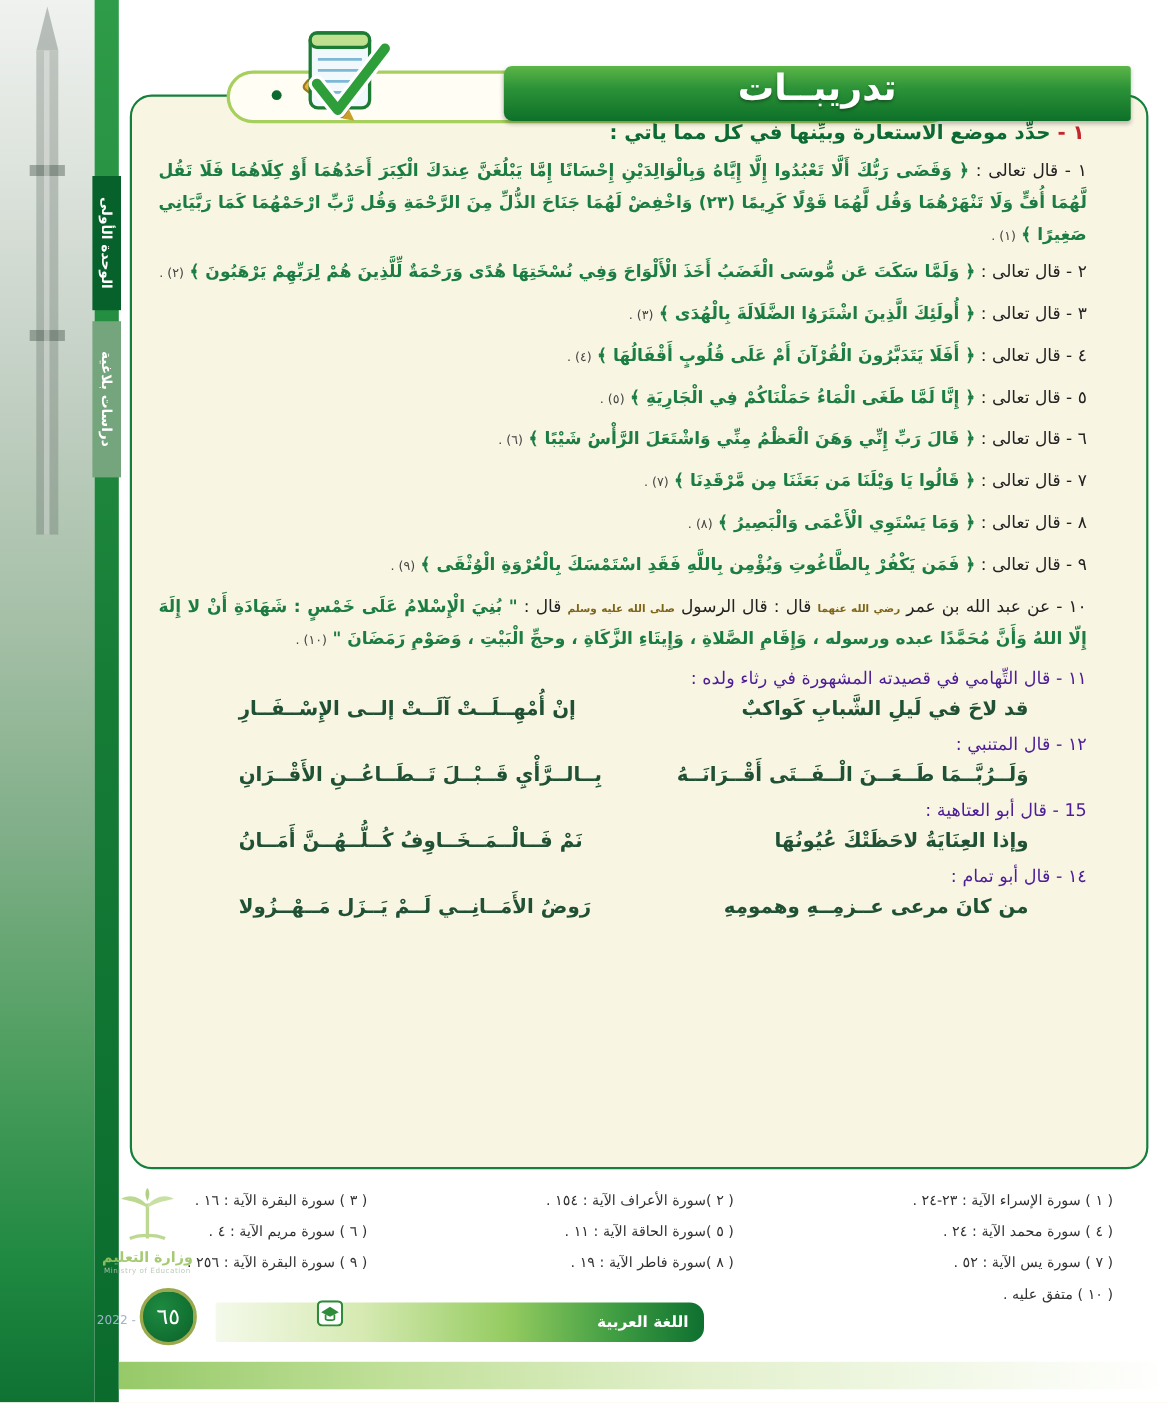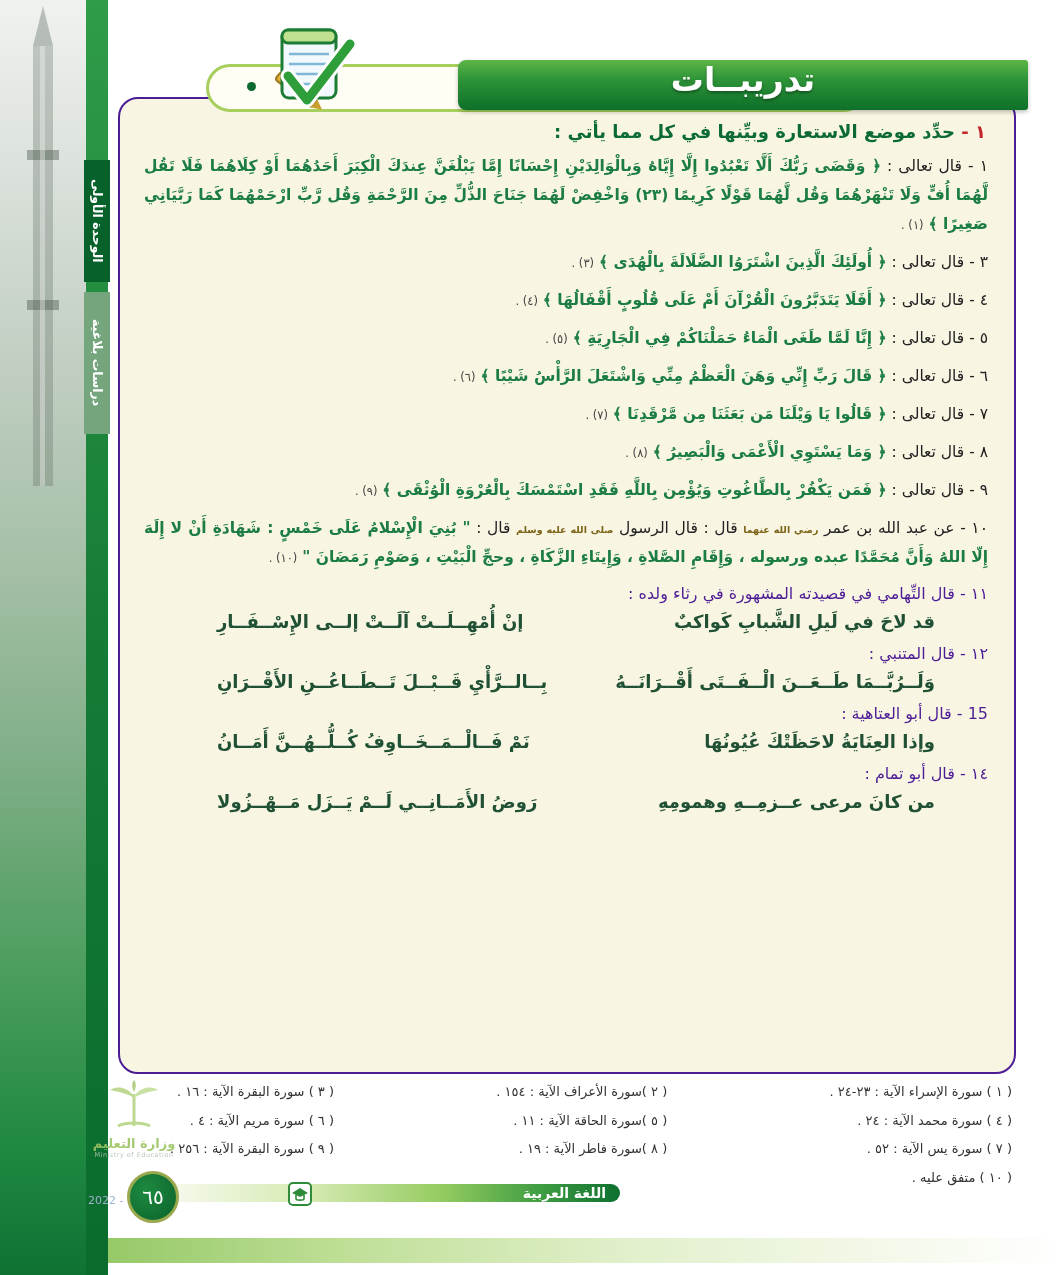--- a/index.html
+++ b/index.html
@@ -14,22 +14,22 @@
   
   .side-bar{position:absolute;left:86px;top:0;width:22px;height:1275px;
     background:linear-gradient(180deg,#2f9c49 0%,#157c36 50%,#0a6b2d 100%);}
   .tab{position:absolute;left:84px;width:26px;color:#fff;writing-mode:vertical-rl;
     display:flex;align-items:center;justify-content:center;
     font-size:12.5px;font-weight:bold;letter-spacing:1px;z-index:2;}
   .tab-unit{top:160px;height:122px;background:#07612a;}
   .tab-studies{top:292px;height:142px;background:#74a57d;}
 
   
-  .content-box{position:absolute;left:118px;top:97px;width:894px;height:973px;
-    background:#f9f5e3;border:2px solid #4c1d95;border-radius:20px;z-index:1;}
+  .content-box{position:absolute;left:118px;top:86px;width:894px;height:973px;
+    background:#f9f5e3;border:2px solid #15803d;border-radius:20px;z-index:1;padding-left:28px;}
   .content-inner{position:absolute;left:22px;top:18px;width:848px;direction:rtl;text-align:right;color:#1c1c1c;}
 
   
   .banner-pill{position:absolute;left:206px;top:64px;width:656px;height:42px;background:#fffdf4;
     border:3px solid #a6cf5d;border-radius:24px;z-index:3;}
   .banner-dot{position:absolute;left:247px;top:82px;width:9px;height:9px;border-radius:50%;background:#0c6a2e;z-index:4;}
   .banner-green{position:absolute;left:458px;top:60px;width:570px;height:50px;z-index:4;
     background:linear-gradient(180deg,#5cb647 0%,#2d9338 40%,#0d7029 100%);
     border-radius:8px 3px 3px 8px;display:flex;align-items:flex-start;justify-content:center;
     box-shadow:0 2px 4px rgba(0,0,0,0.25);}
@@ -59,21 +59,21 @@
   .fcol{line-height:2.2;}
 
   
   .ministry{position:absolute;left:82px;top:1080px;width:104px;text-align:center;z-index:1;opacity:0.9;}
   .ministry .ar{color:#9dc465;font-size:13px;font-weight:bold;}
   .ministry .en{color:#b3c4b3;font-size:6.5px;letter-spacing:0.5px;}
   .year-text{position:absolute;left:88px;top:1194px;font-size:11px;color:#9fb3cc;z-index:1;}
   .page-circle{position:absolute;left:127px;top:1171px;width:46px;height:46px;border-radius:50%;
     background:radial-gradient(circle at 35% 35%,#1d8a40,#0b622a);border:3px solid #9aa94e;color:#fff;
     display:flex;align-items:center;justify-content:center;font-size:20px;font-weight:normal;z-index:3;}
-  .footer-bar{position:absolute;left:176px;top:1184px;width:444px;height:18px;z-index:2;
+  .footer-bar{position:absolute;left:196px;top:1184px;width:444px;height:36px;z-index:2;
     border-radius:2px 13px 13px 2px;
     background:linear-gradient(90deg,#f4f9ea 0%,#d6eab2 30%,#94cb60 60%,#3f9d42 82%,#0e7030 100%);
     display:flex;align-items:center;justify-content:flex-end;}
   .footer-book{color:#ffffff;font-size:14px;font-weight:bold;padding:0 14px;}
   .footer-icon{position:absolute;left:288px;top:1182px;width:24px;height:24px;z-index:3;}
   .bottom-band{position:absolute;left:108px;top:1238px;width:954px;height:25px;
     background:linear-gradient(90deg,#96c968 0%,#bfdf97 25%,#e2f0cc 55%,#f6faee 85%,#ffffff 100%);}
 </style>
 </head>
 <body>
@@ -123,20 +123,25 @@
       <div class="ex-heading">
         <span class="num">١ -</span>
         <span>حدِّد موضع الاستعارة وبيِّنها في كل مما يأتي :</span>
       </div>
 
       <p class="verse">
         <span class="vlabel">١ - قال تعالى :</span>
         <span class="vquran">﴿ وَقَضَى رَبُّكَ أَلَّا تَعْبُدُوا إِلَّا إِيَّاهُ وَبِالْوَالِدَيْنِ إِحْسَانًا إِمَّا يَبْلُغَنَّ عِندَكَ الْكِبَرَ أَحَدُهُمَا أَوْ كِلَاهُمَا فَلَا تَقُل لَّهُمَا أُفٍّ وَلَا تَنْهَرْهُمَا وَقُل لَّهُمَا قَوْلًا كَرِيمًا (٢٣) وَاخْفِضْ لَهُمَا جَنَاحَ الذُّلِّ مِنَ الرَّحْمَةِ وَقُل رَّبِّ ارْحَمْهُمَا كَمَا رَبَّيَانِي صَغِيرًا ﴾</span>
         <span class="vnote">(١) .</span>
       </p>
+      <p class="verse">
+        <span class="vlabel">٢ - قال تعالى :</span>
+        <span class="vquran">﴿ وَلَمَّا سَكَتَ عَن مُّوسَى الْغَضَبُ أَخَذَ الْأَلْوَاحَ وَفِي نُسْخَتِهَا هُدًى وَرَحْمَةٌ لِّلَّذِينَ هُمْ لِرَبِّهِمْ يَرْهَبُونَ ﴾</span>
+        <span class="vnote">(٢) .</span>
+      </p>
       <p class="verse single">
         <span class="vlabel">٣ - قال تعالى :</span>
         <span class="vquran">﴿ أُولَئِكَ الَّذِينَ اشْتَرَوُا الضَّلَالَةَ بِالْهُدَى ﴾</span>
         <span class="vnote">(٣) .</span>
       </p>
       <p class="verse single">
         <span class="vlabel">٤ - قال تعالى :</span>
         <span class="vquran">﴿ أَفَلَا يَتَدَبَّرُونَ الْقُرْآنَ أَمْ عَلَى قُلُوبٍ أَقْفَالُهَا ﴾</span>
         <span class="vnote">(٤) .</span>
       </p>

